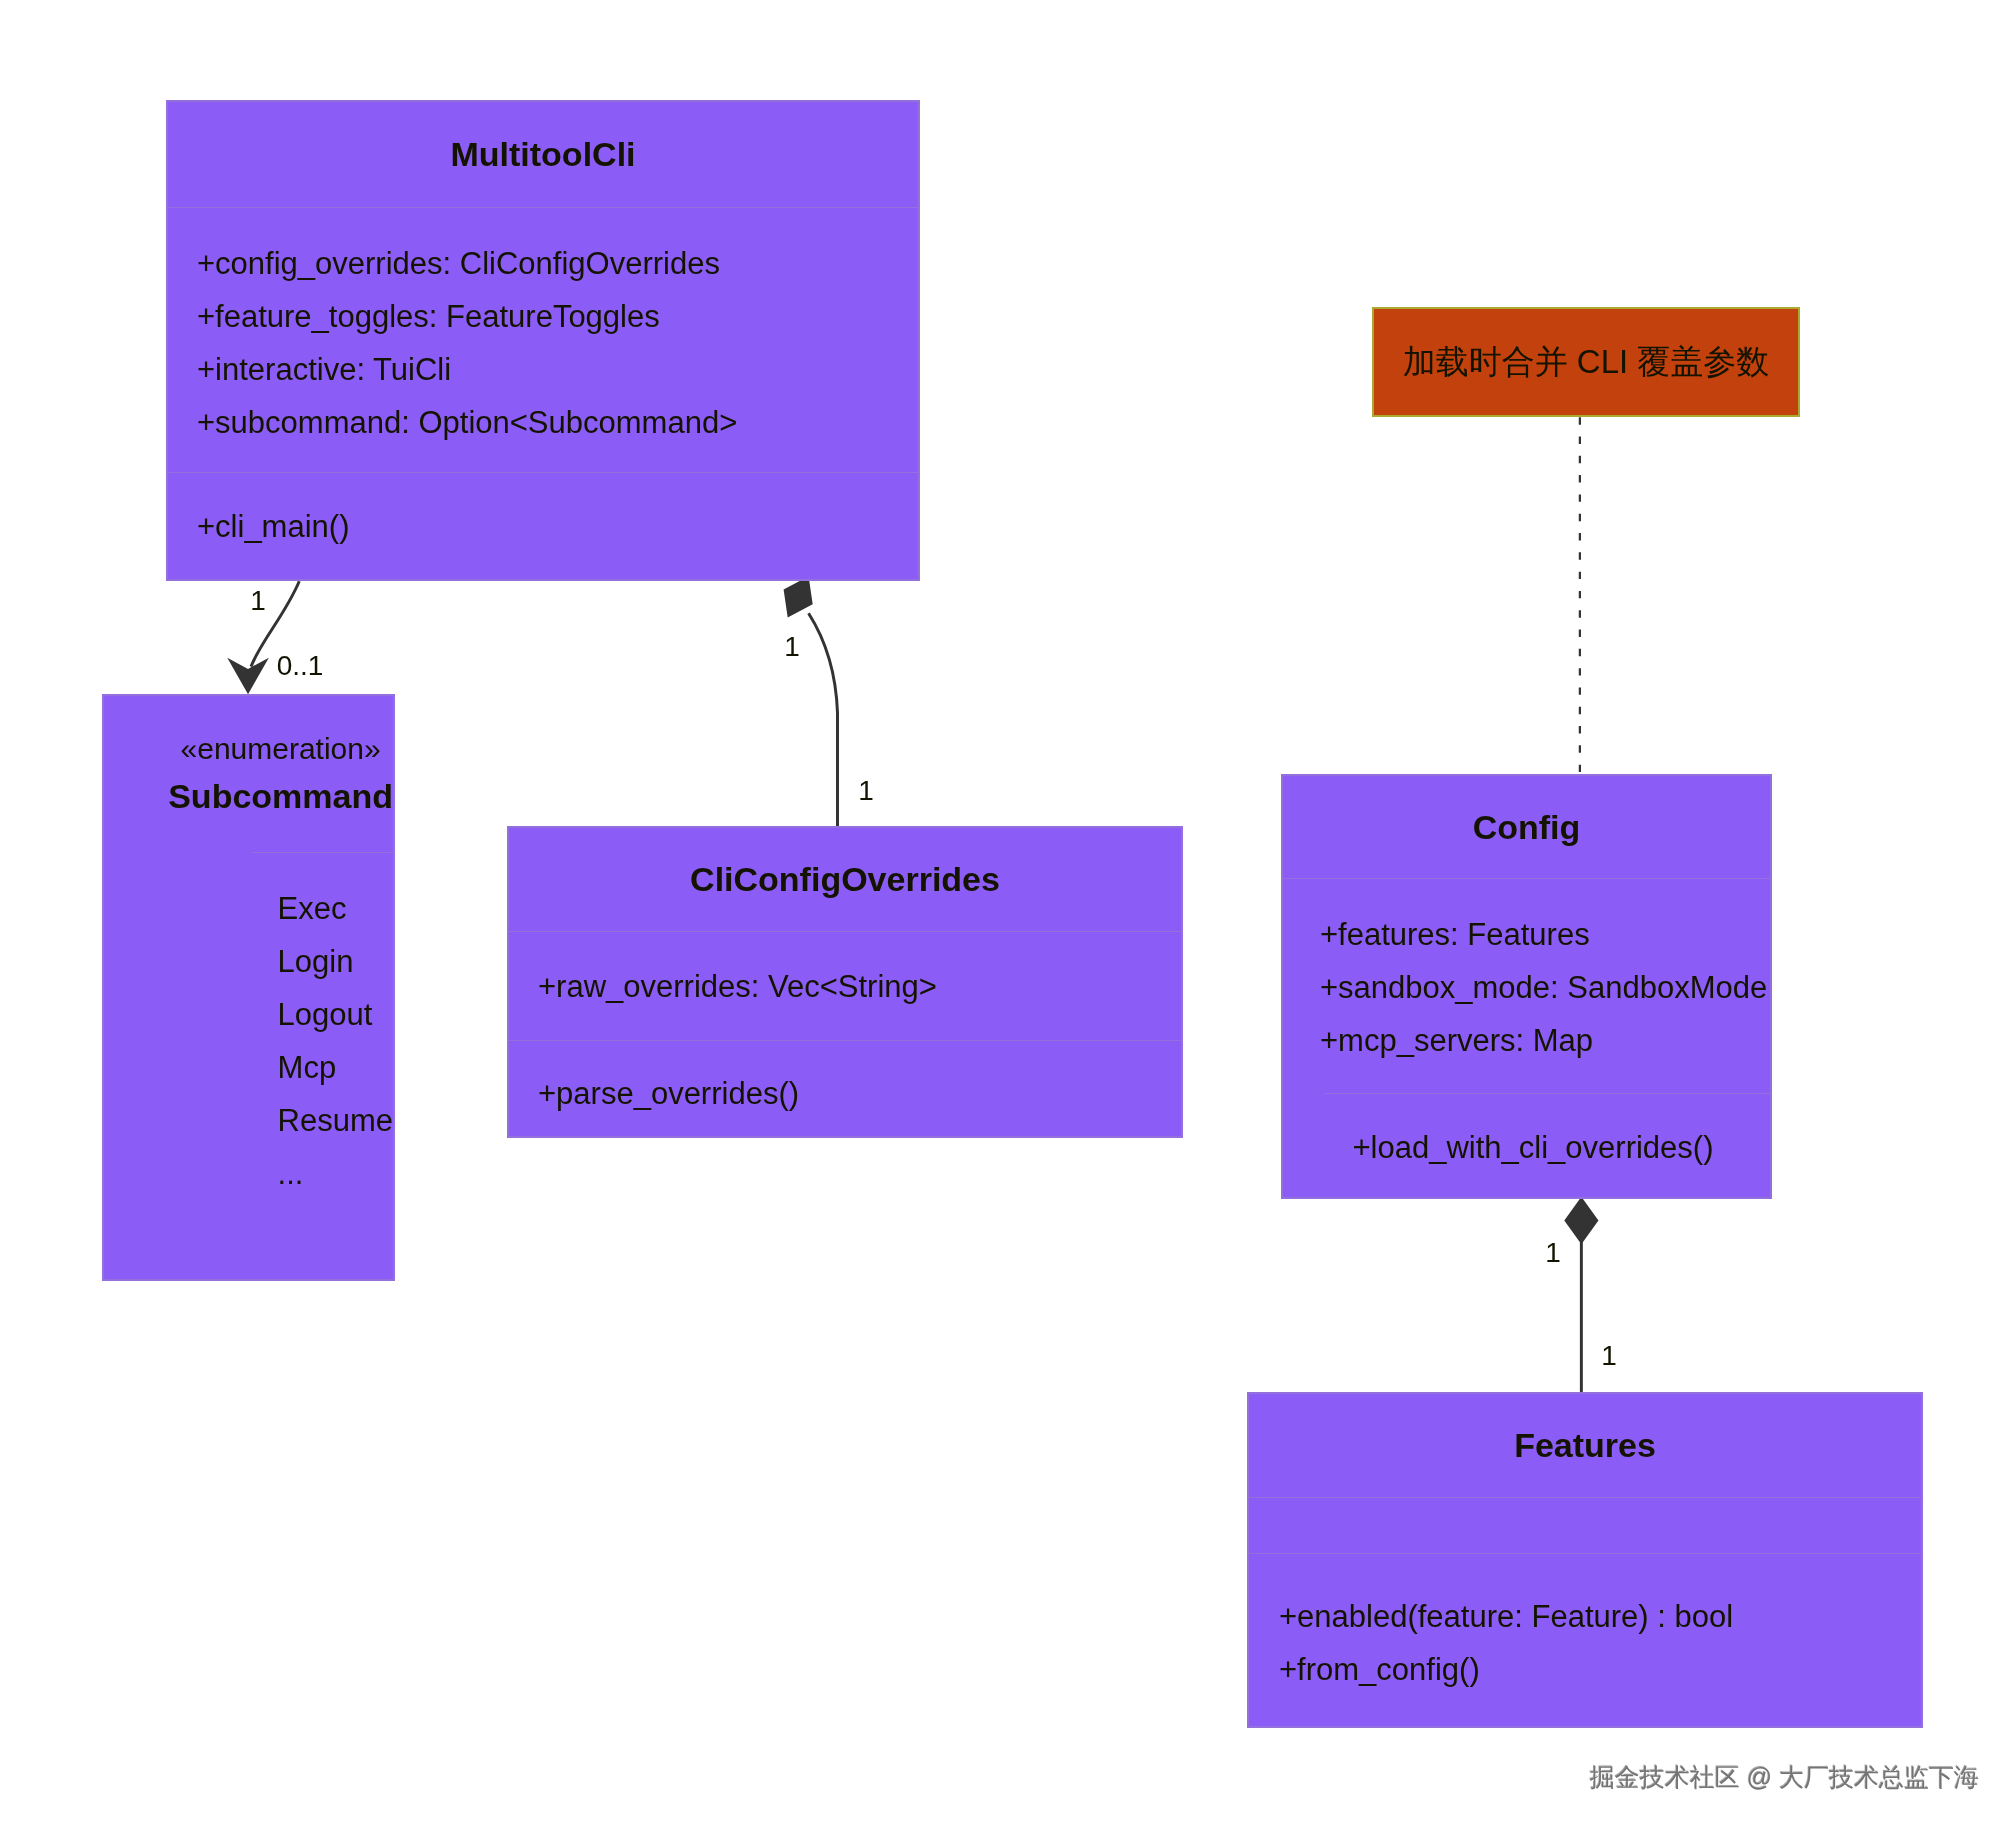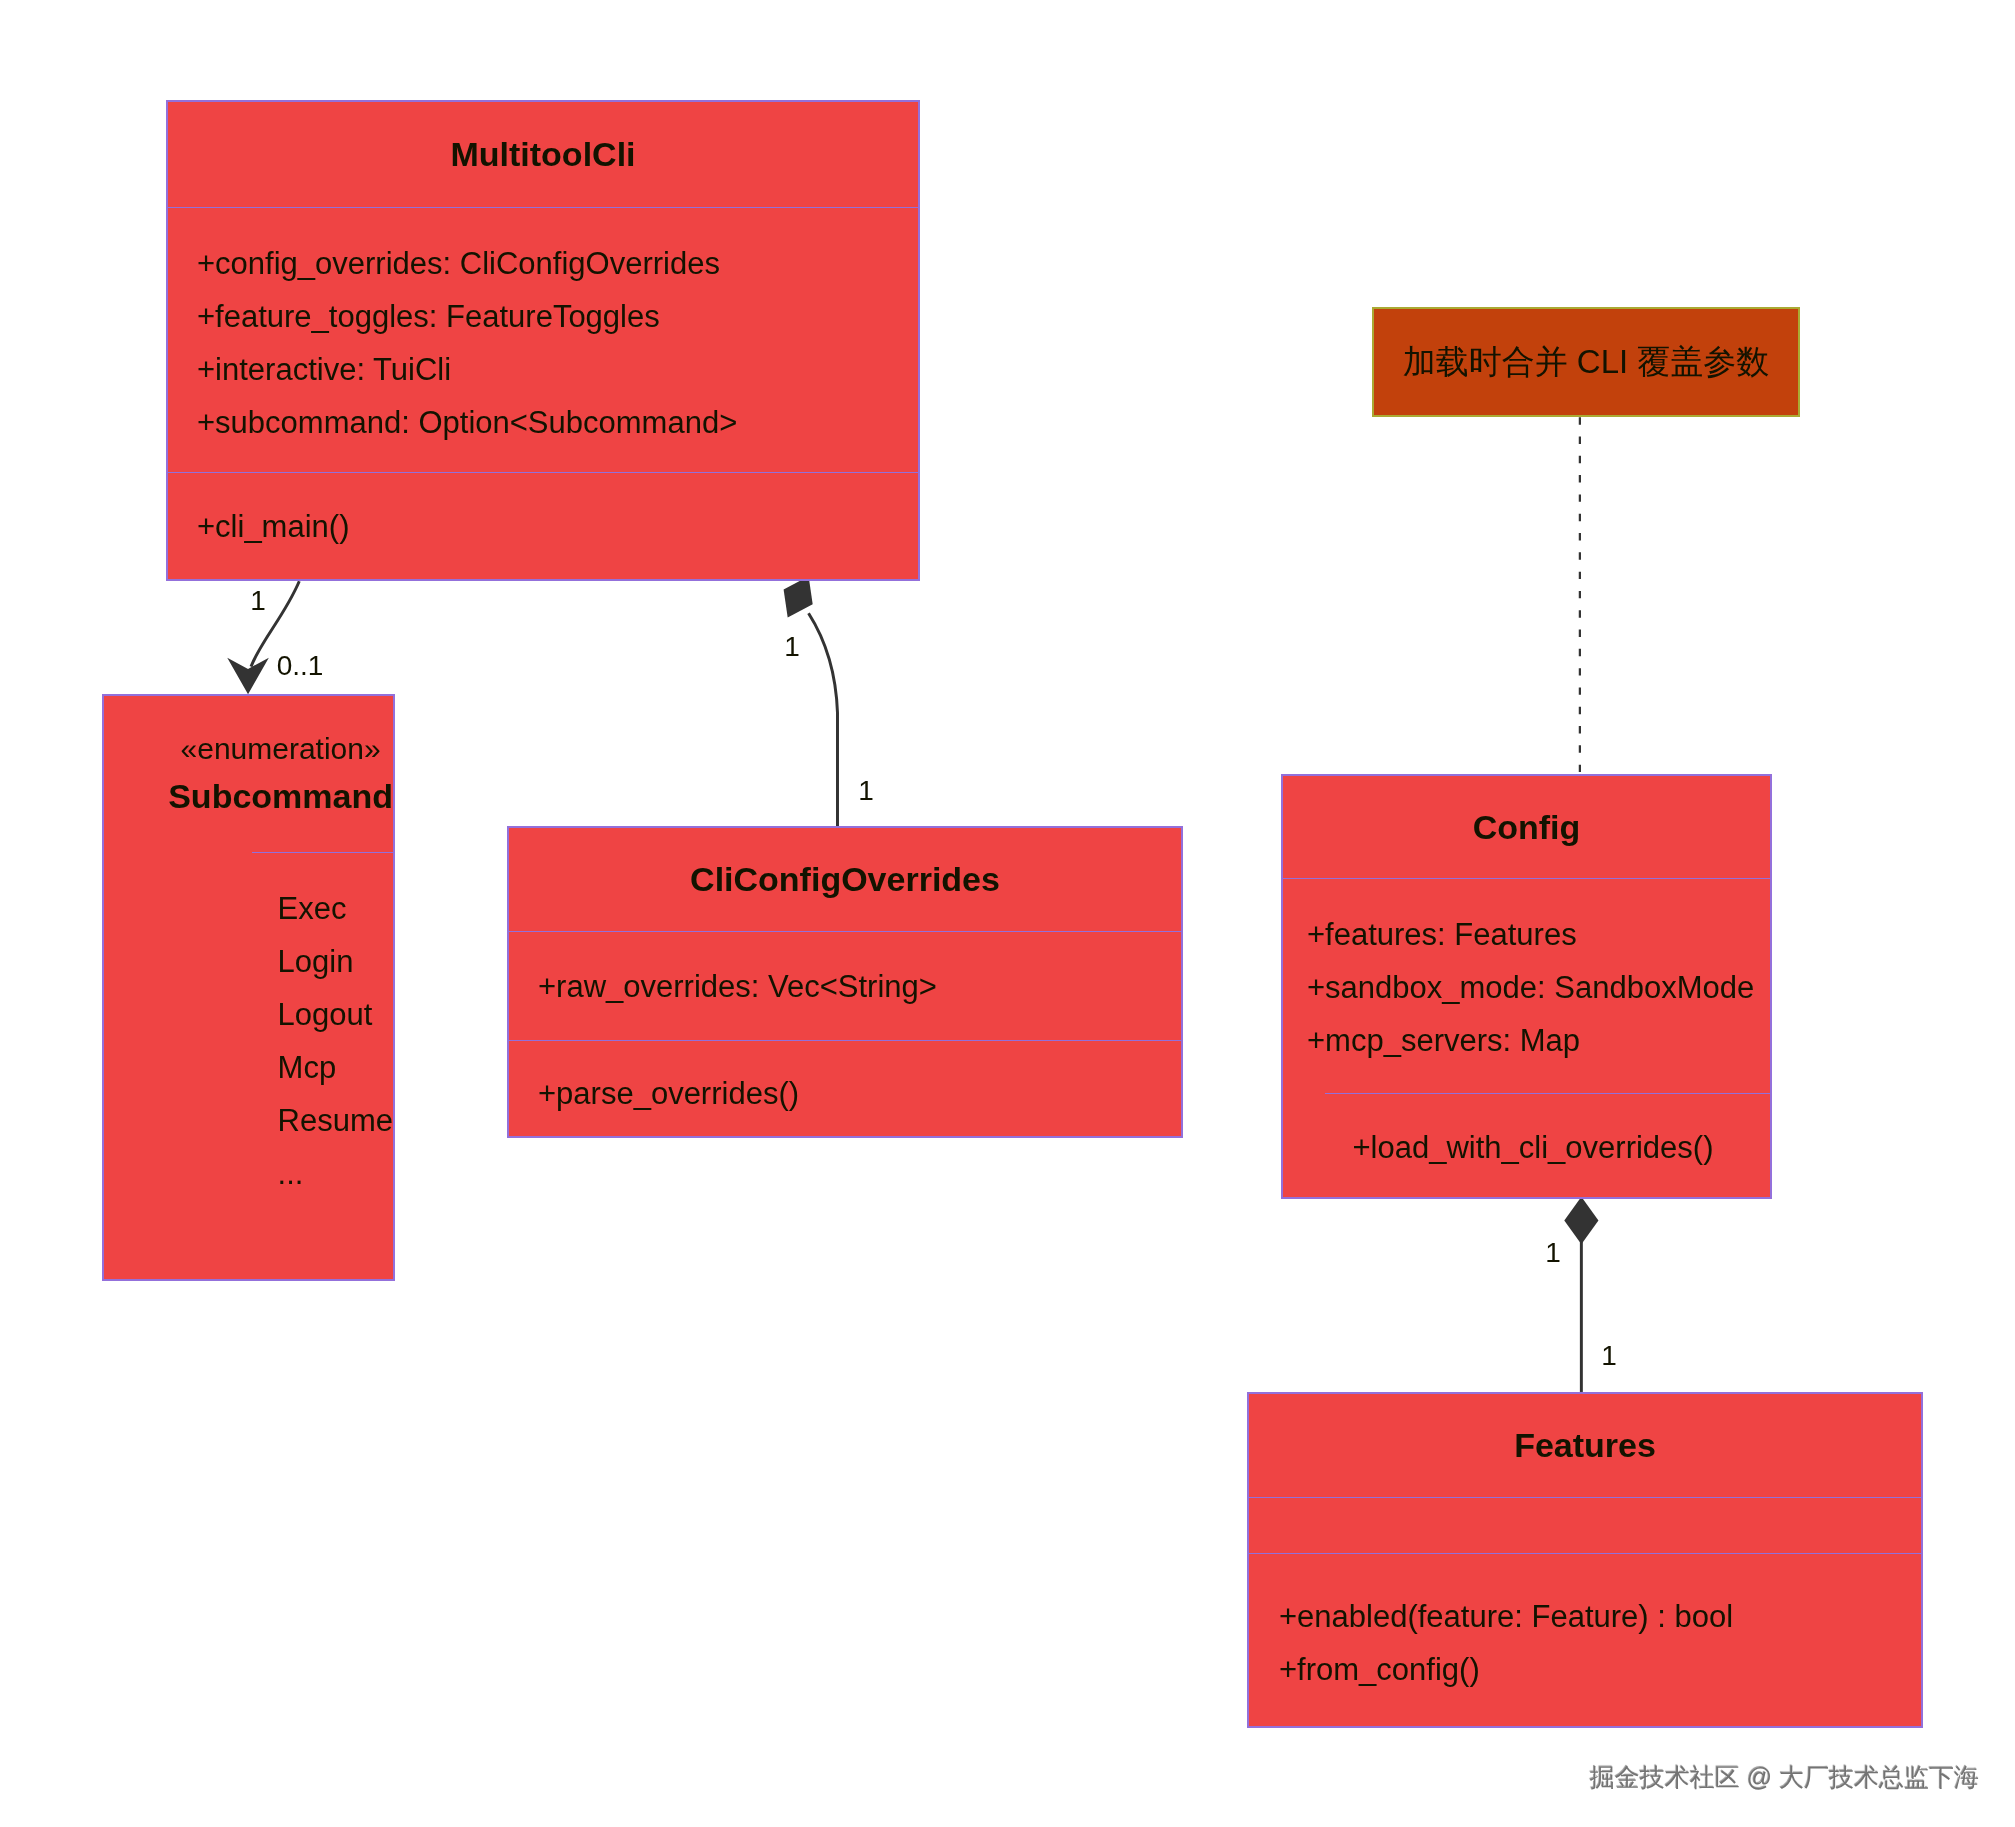--- a/index.html
+++ b/index.html
@@ -3,21 +3,21 @@
 <meta charset="utf-8">
 <style>
   html,body{margin:0;padding:0;}
   body{
     width:2015px;height:1827px;position:relative;background:#ffffff;
     font-family:"Liberation Sans","DejaVu Sans",sans-serif;color:#131300;
     overflow:hidden;
   }
   
   .class-box{
-    position:absolute;background:#ef4444;border:2.2px solid #9370DB;
+    position:absolute;background:#8b5cf6;border:2.2px solid #9370DB;
     box-sizing:border-box;display:flex;flex-direction:column;
   }
   .cb-header{
     display:flex;flex-direction:column;align-items:center;justify-content:center;
     font-weight:bold;font-size:34px;flex:0 0 auto;box-sizing:border-box;
   }
   .cb-section{border-top:1.5px solid #9370DB;box-sizing:border-box;flex:0 0 auto;}
   .cb-line{height:53px;line-height:53px;font-size:31px;white-space:nowrap;}
   .stereotype{font-weight:normal;font-size:30px;margin-bottom:10.4px;}
 
@@ -31,21 +31,21 @@
   #subcommand .cb-items{height:375px;padding:29px 0 0 26px;}
   #subcommand .cb-empty{flex:1 1 auto;}
 
   #clioverrides{left:507px;top:826px;width:676px;height:312px;}
   #clioverrides .cb-header{height:103px;}
   #clioverrides .cb-attrs{height:109px;padding:27.5px 0 0 29px;}
   #clioverrides .cb-methods{flex:1 1 auto;padding:26px 0 0 29px;}
 
   #config{left:1281px;top:774px;width:491px;height:425px;}
   #config .cb-header{height:102px;}
-  #config .cb-attrs{height:215px;padding:29px 0 0 24px;}
+  #config .cb-attrs{height:215px;padding:29px 0 0 37px;}
   #config .cb-methods{flex:1 1 auto;padding:27px 0 0 27.5px;margin-left:42px;}
 
   #features{left:1247px;top:1392px;width:676px;height:336px;}
   #features .cb-header{height:103px;}
   #features .cb-attrs{height:56px;}
   #features .cb-methods{flex:1 1 auto;padding:36px 0 0 30px;}
 
   
   .note-box{
     position:absolute;left:1372px;top:307px;width:428px;height:110px;

